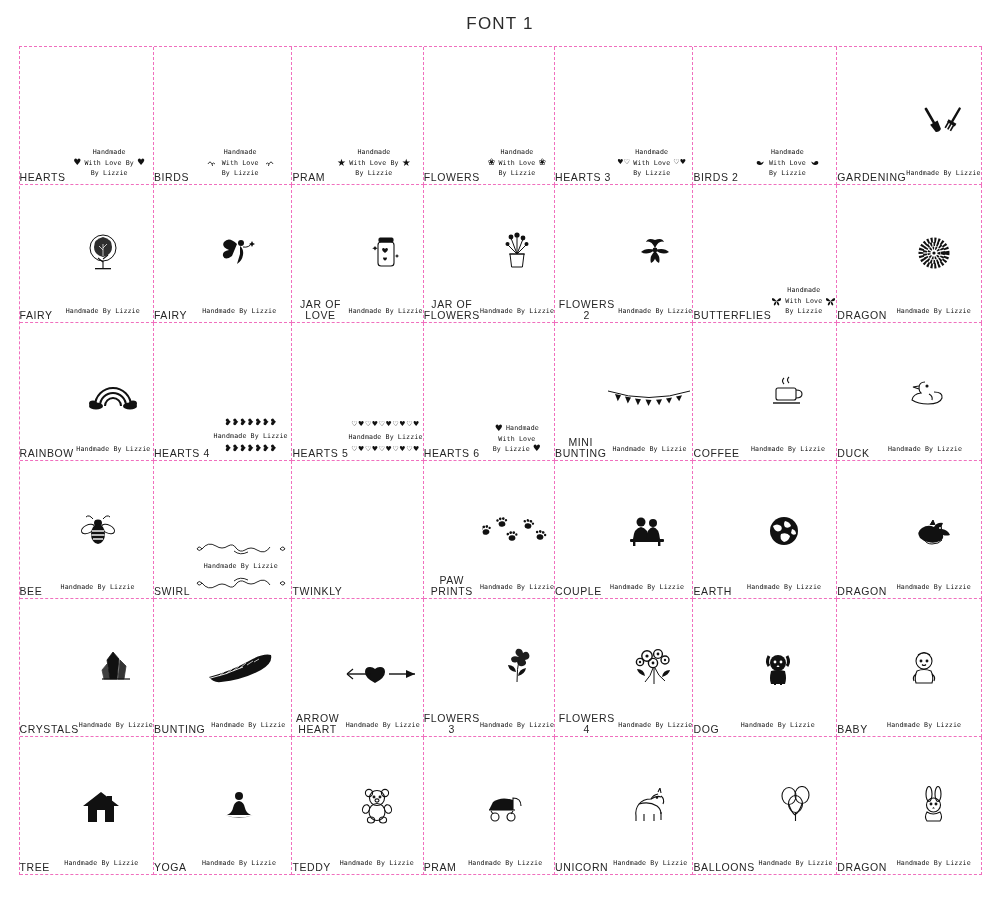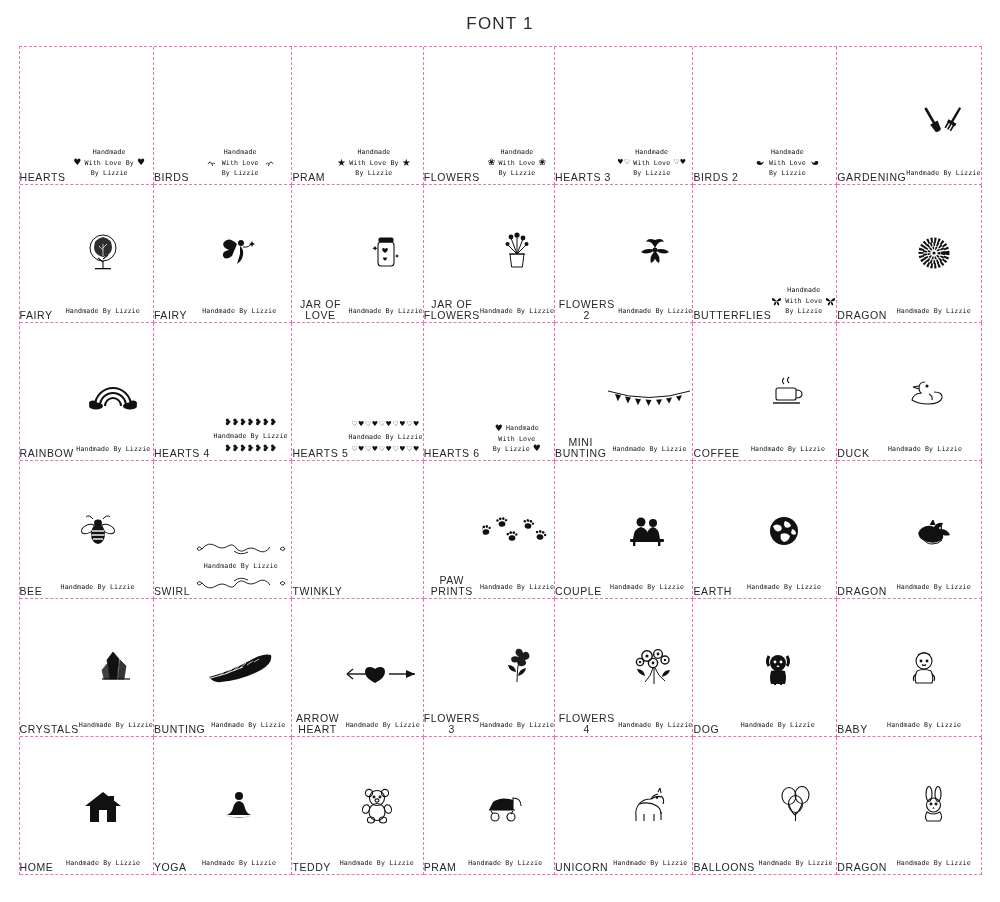--- a/index.html
+++ b/index.html
@@ -844,21 +844,21 @@
             <path d="M9 24 q-4 3 -2 7 M25 24 q4 3 2 7"></path>
           </svg>
         </div>
         <div class="stamp">
           <div>Handmade By Lizzie</div>
         </div>
       </div>
     </div>
 
     <div class="cell">
-      <div class="cell-title">HOME</div>
+      <div class="cell-title">TREE</div>
       <div class="sample">
         <div class="art mb3">
           <svg width="40" height="34" viewBox="0 0 40 34" fill="#111">
             <path d="M20 2 L2 16 h5 v16 h26 V16 h5 Z"></path>
             <rect x="26" y="6" width="5" height="7"></rect>
             <rect x="16" y="20" width="8" height="12" fill="#fff"></rect>
           </svg>
         </div>
         <div class="stamp">
           <div>Handmade By Lizzie</div>

